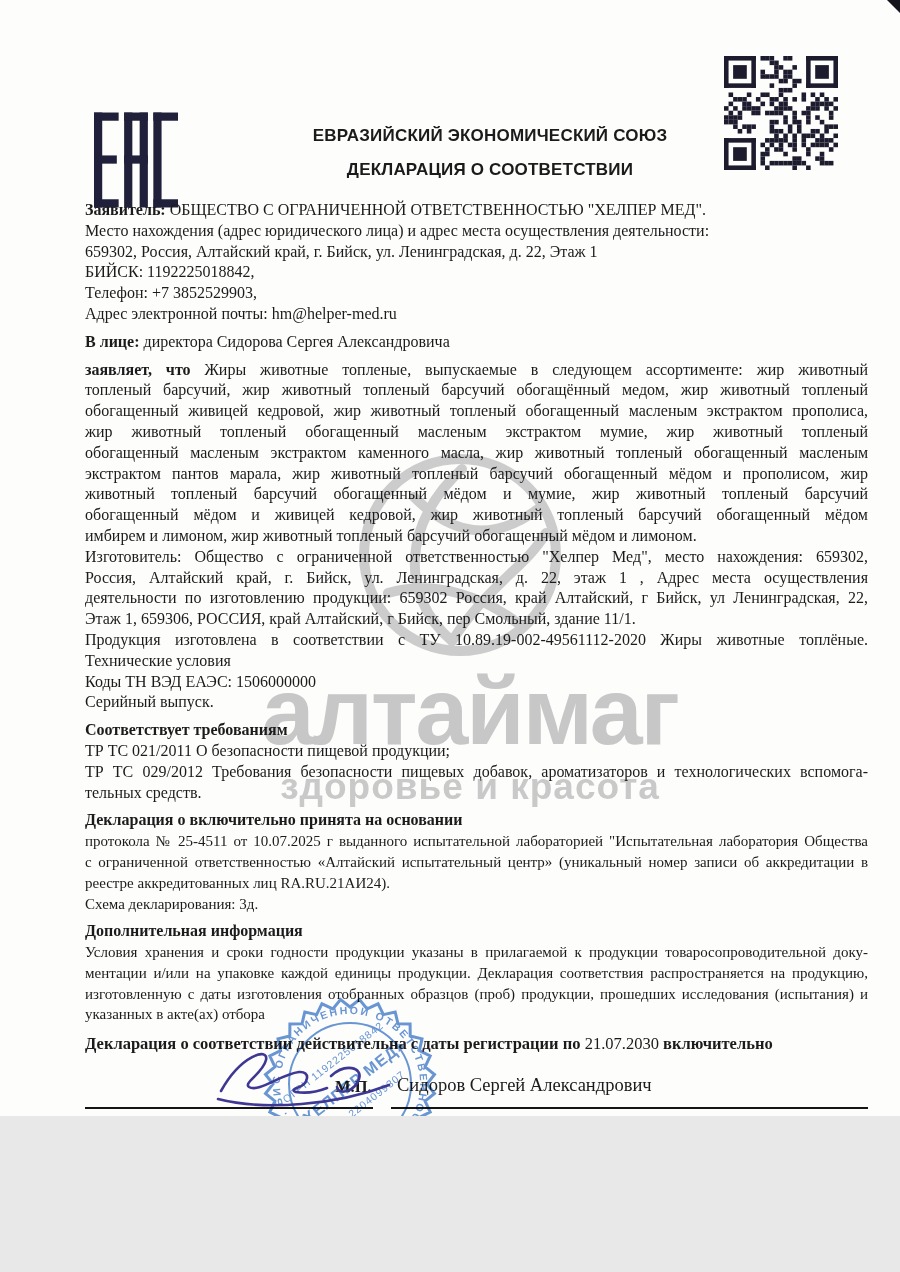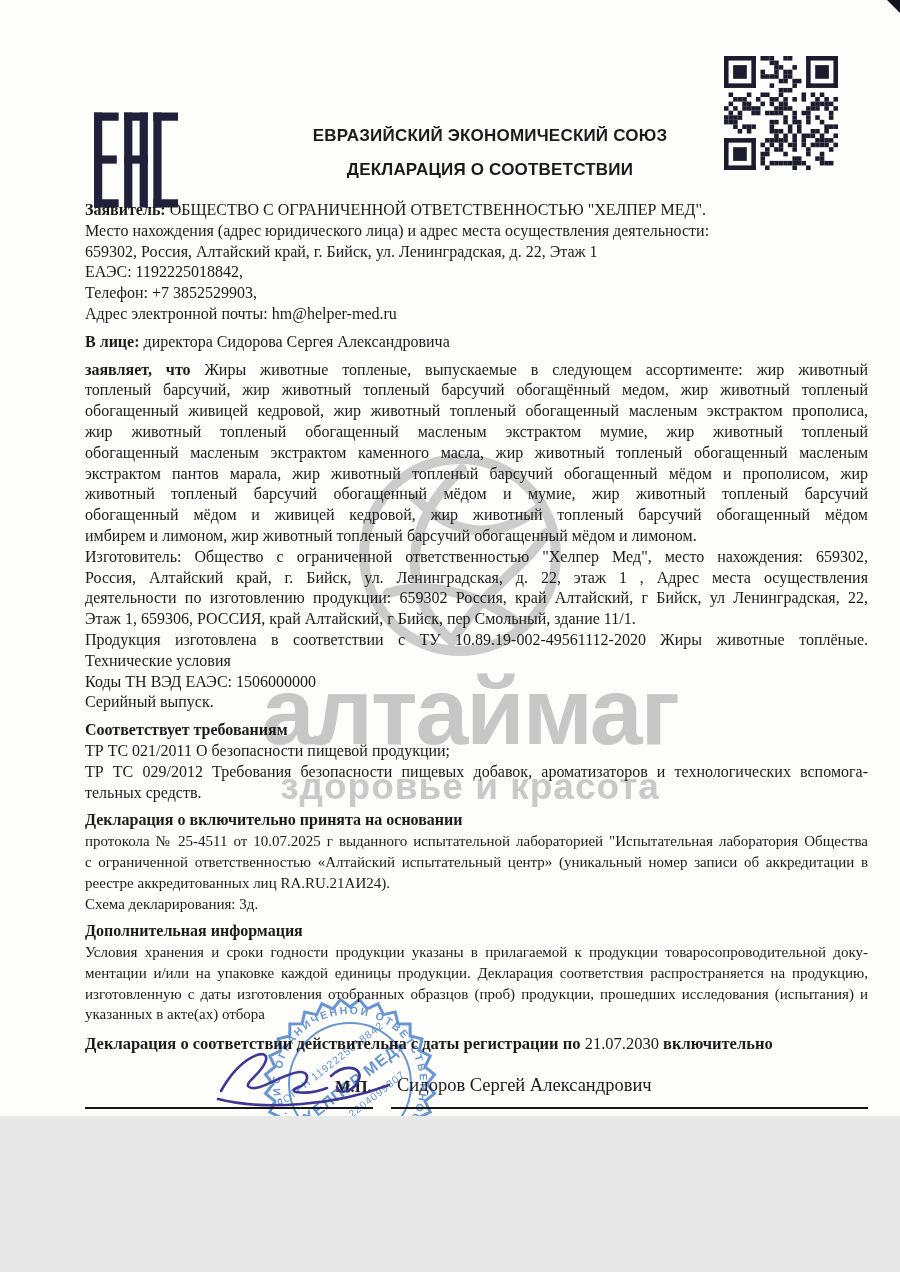--- a/index.html
+++ b/index.html
@@ -301,21 +301,21 @@
     <div class="sub">здоровье и красота</div>
   </div>
 
   <div class="content">
 
     <div>
       <div class="ln"><b>Заявитель:</b><span> ОБЩЕСТВО С ОГРАНИЧЕННОЙ ОТВЕТСТВЕННОСТЬЮ "ХЕЛПЕР МЕД".</span></div>
       <div>
           <div class="ln">Место нахождения (адрес юридического лица) и адрес места осуществления деятельности:</div>
           <div class="ln">659302, Россия, Алтайский край, г. Бийск, ул. Ленинградская, д. 22, Этаж 1</div>
-          <div class="ln">ЕАЭС: 1192225018842,</div>
+          <div class="ln">БИЙСК: 1192225018842,</div>
           <div class="ln">Телефон: +7 3852529903,</div>
           <div class="ln">Адрес электронной почты: hm@helper-med.ru</div>
         </div>
     </div>
 
     <div class="sect">
       <div class="ln"><b>В лице:</b><span> директора Сидорова Сергея Александровича</span></div>
     </div>
 
     <div class="sect">

